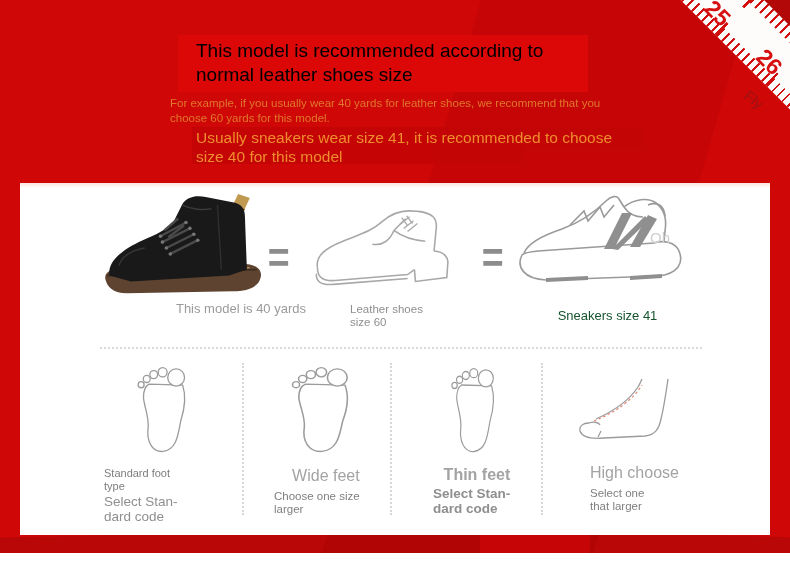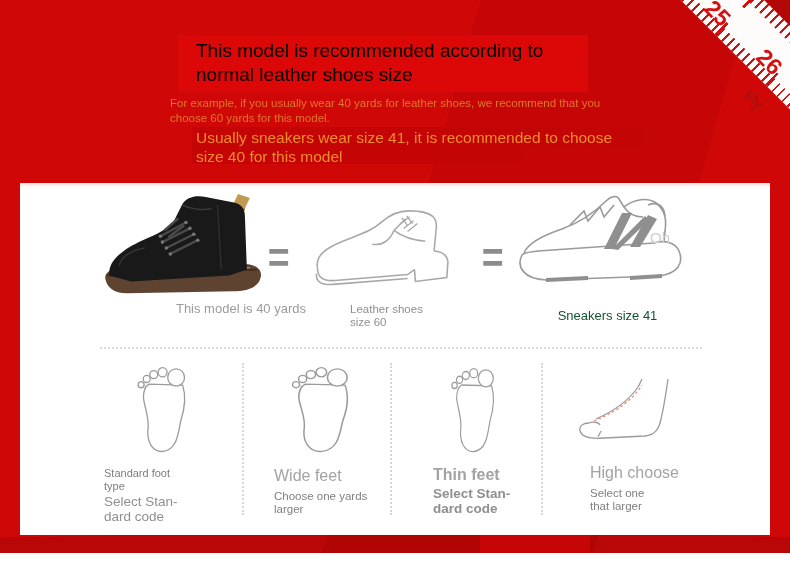--- a/index.html
+++ b/index.html
@@ -52,21 +52,21 @@
   .vdiv1{left:222px;} .vdiv2{left:370px;} .vdiv3{left:521px;}
   .boot-wrap{position:absolute;left:70px;top:10px;width:190px;height:110px;}
   .leather-wrap{position:absolute;left:288px;top:22px;width:160px;height:98px;}
   .sneaker-wrap{position:absolute;left:492px;top:6px;width:190px;height:112px;}
   .foot1{position:absolute;left:116px;top:182px;width:56px;height:96px;}
   .foot2{position:absolute;left:270px;top:182px;width:66px;height:96px;}
   .foot3{position:absolute;left:430px;top:183px;width:50px;height:95px;}
   .foot4{position:absolute;left:552px;top:196px;width:108px;height:66px;}
   .ft-col{position:absolute;}
   .ft-title-sm{font-size:11px;line-height:12.5px;color:#7d7d7d;}
-  .ft-title-lg{font-size:16px;line-height:18px;color:#a3a3a3;}
+  .ft-title-lg{font-size:16px;line-height:18px;color:#a3a3a3;text-align:right;}
   .ft-advice-md{font-size:13.5px;line-height:14.5px;color:#8f8f8f;margin-top:3px;}
   .ft-advice-sm{font-size:11.5px;line-height:13px;color:#7f7f7f;margin-top:5px;}
   .col1{left:84px;top:284px;} .col2{left:254px;top:284px;}
   .col3{left:413px;top:283px;font-weight:bold;} .col4{left:570px;top:281px;}
 </style>
 </head>
 <body>
 
 <div class="stage">
 
@@ -248,21 +248,21 @@
       </div>
       <div class="ft-advice-md">
         <div>Select Stan-</div>
         <div>dard code</div>
       </div>
     </div>
 
     <div class="ft-col col2">
       <div class="ft-title-lg">Wide feet</div>
       <div class="ft-advice-sm">
-        <div>Choose one yards</div>
+        <div>Choose one size</div>
         <div>larger</div>
       </div>
     </div>
 
     <div class="ft-col col3">
       <div class="ft-title-lg">Thin feet</div>
       <div class="ft-advice-md">
         <div>Select Stan-</div>
         <div>dard code</div>
       </div>

